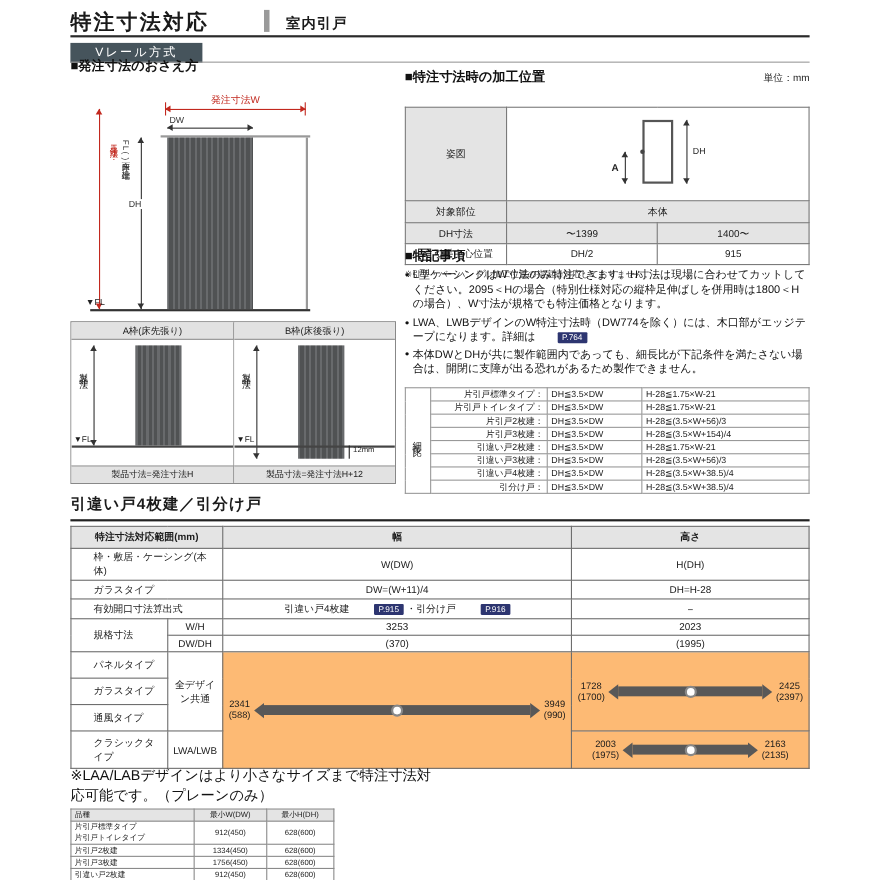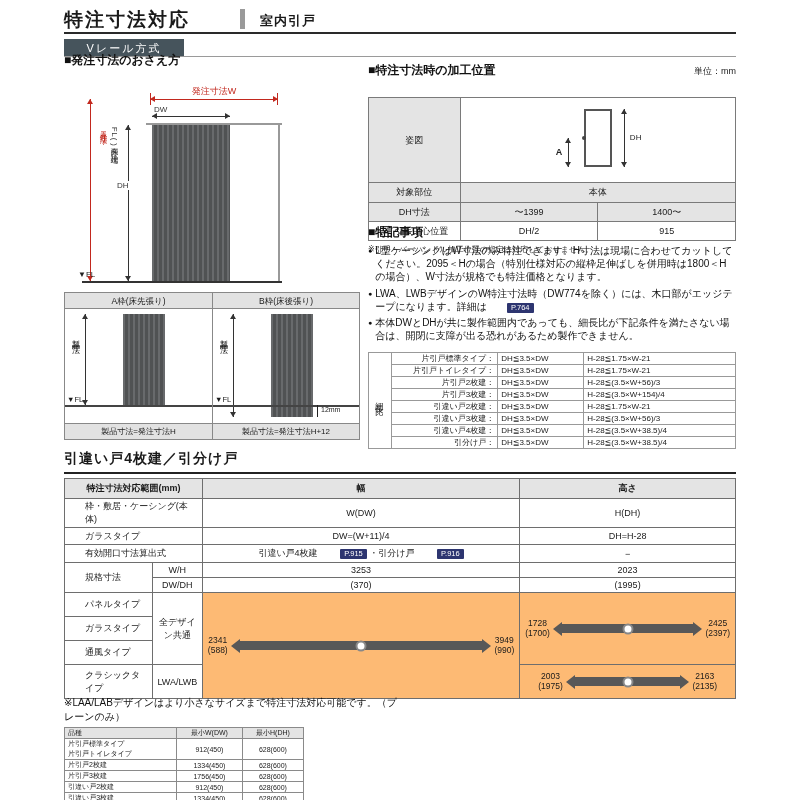--- a/index.html
+++ b/index.html
@@ -102,21 +102,21 @@
 .rbar::before{content:"";position:absolute;left:-9px;top:50%;transform:translateY(-50%);
   border-top:7px solid transparent;border-bottom:7px solid transparent;border-right:9px solid #585858}
 .rbar::after{content:"";position:absolute;right:-9px;top:50%;transform:translateY(-50%);
   border-top:7px solid transparent;border-bottom:7px solid transparent;border-left:9px solid #585858}
 .rcirc{position:absolute;left:50%;top:50%;transform:translate(-50%,-50%);width:11px;height:11px;
   background:#fff;border:2px solid #888;border-radius:50%}
 .range.hc{padding:0 18px}
 
 
 .sec-min{position:absolute;left:64px;top:696px;width:340px}
-.min-note{font-size:10px;color:#111}
+.min-note{font-size:13px;color:#111}
 .min-table{width:240px;margin-top:3px;font-size:7px}
 .min-table td{border:1px solid #8a8a8a;padding:0 3px;height:10px;text-align:center}
 .min-table .kind{text-align:left;width:112px}
 .min-table .hd{background:#e4e4e4}
 </style>
 </head>
 <body>
 
 <div class="page">
 

